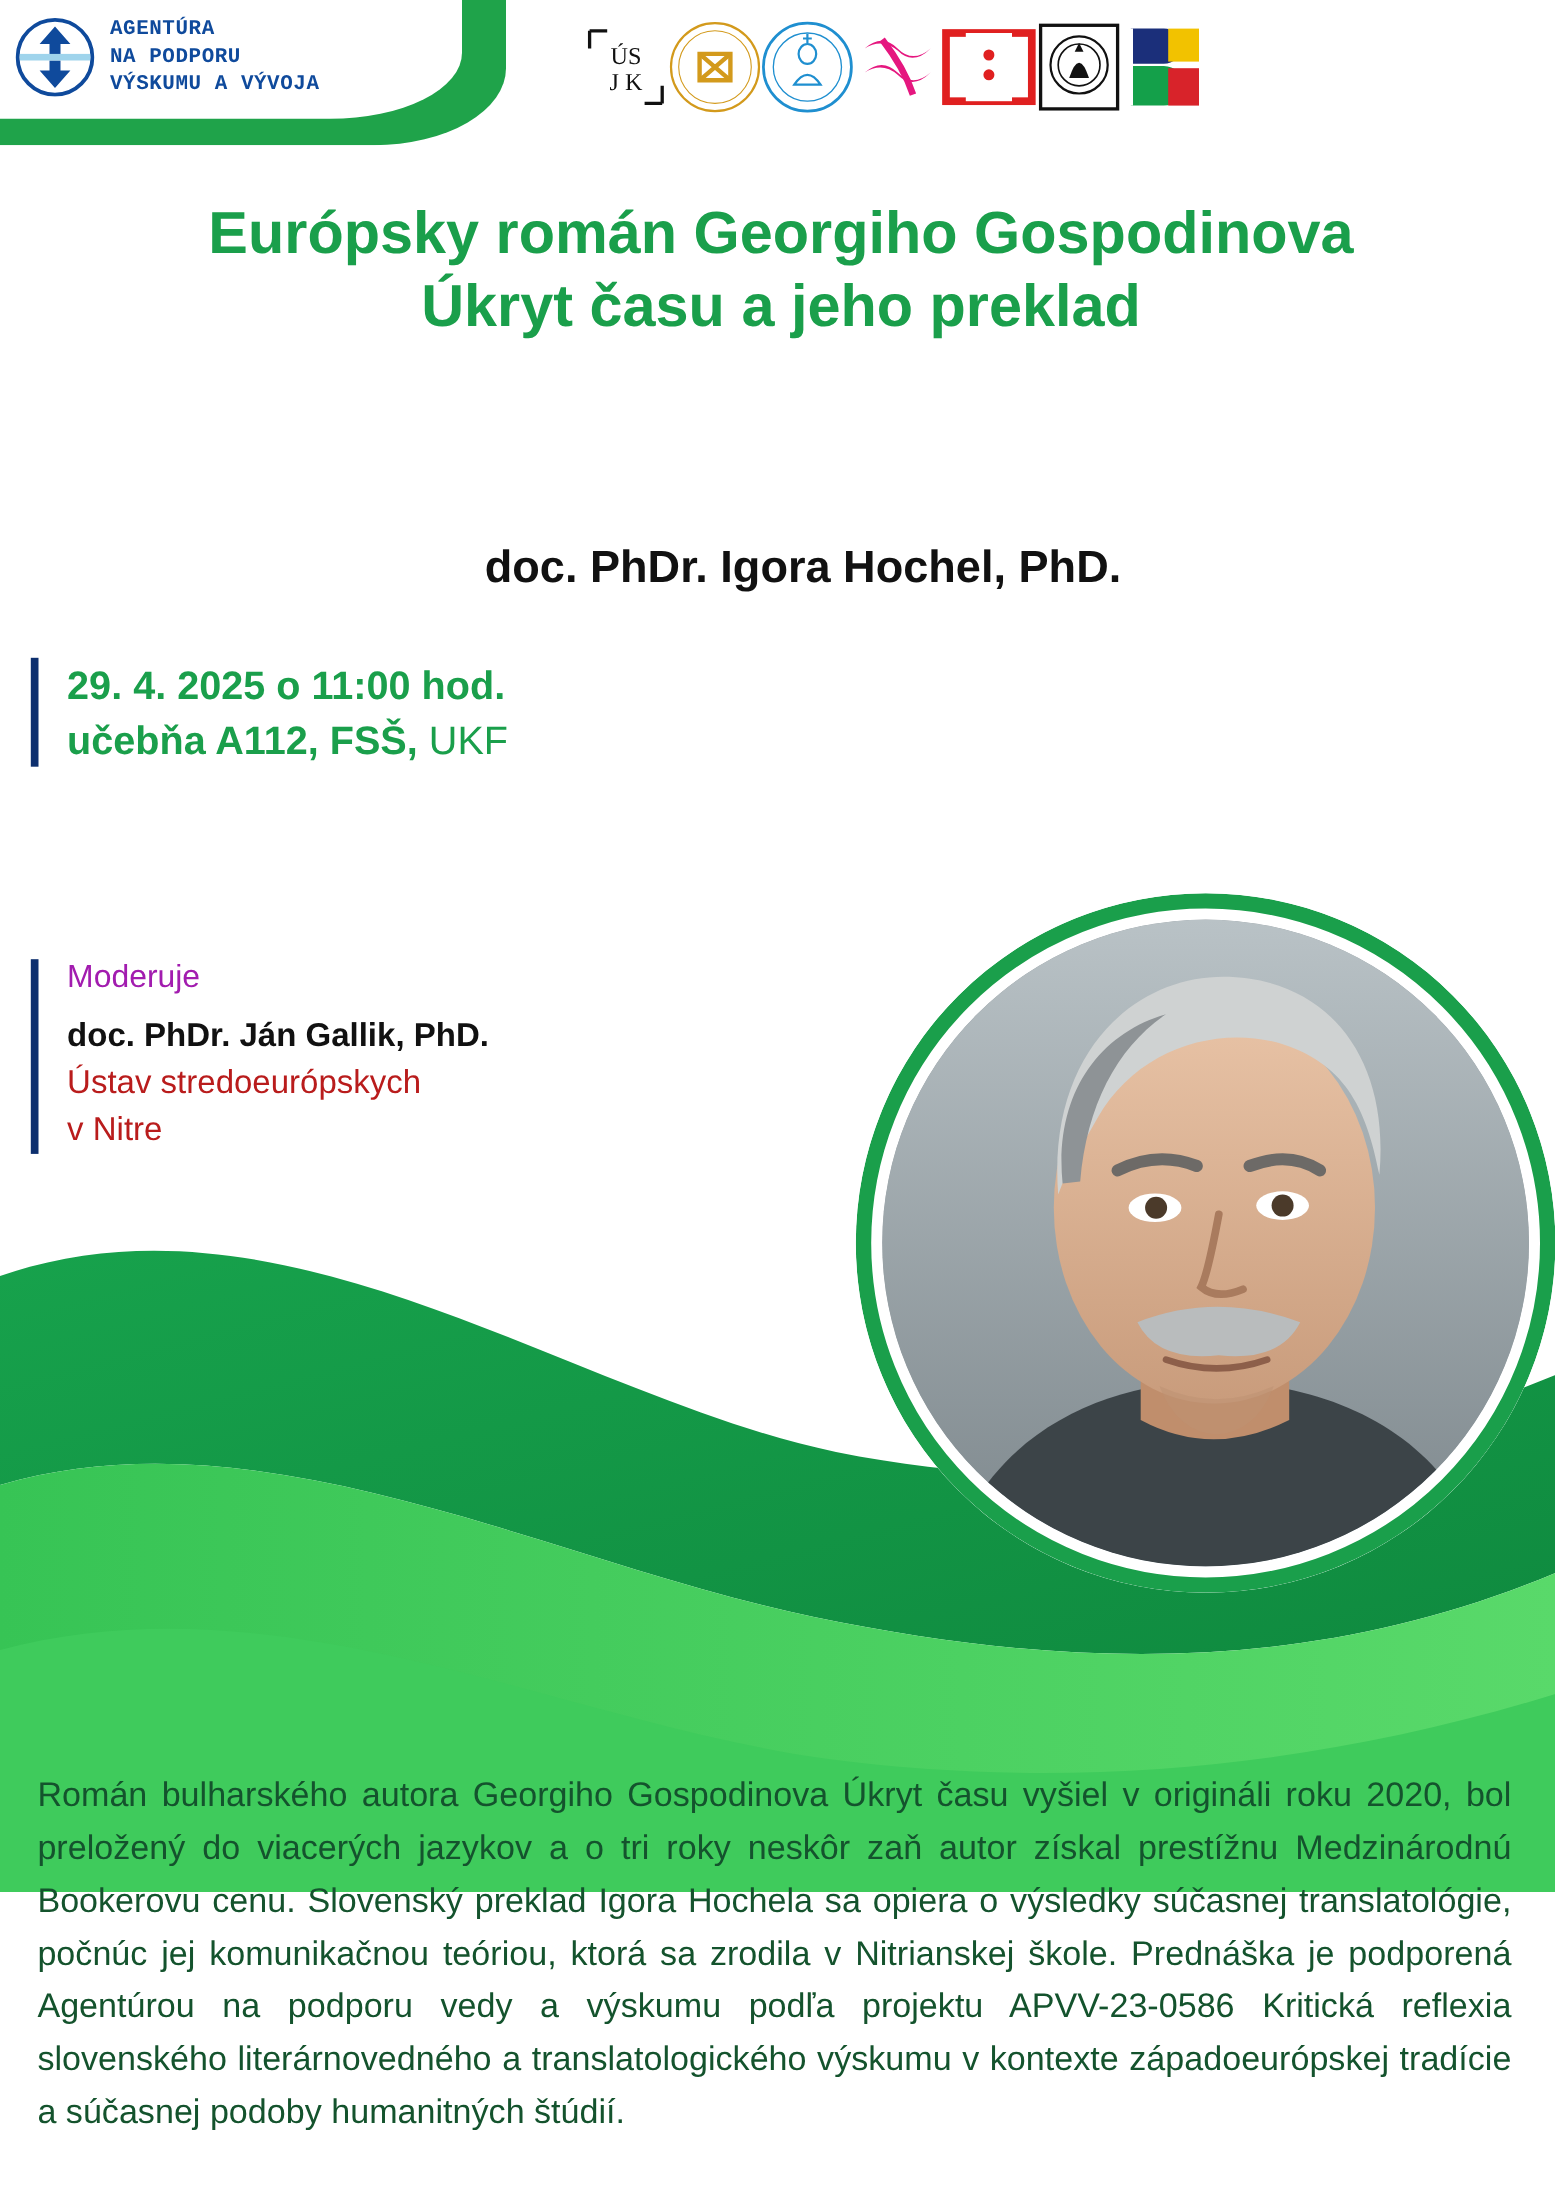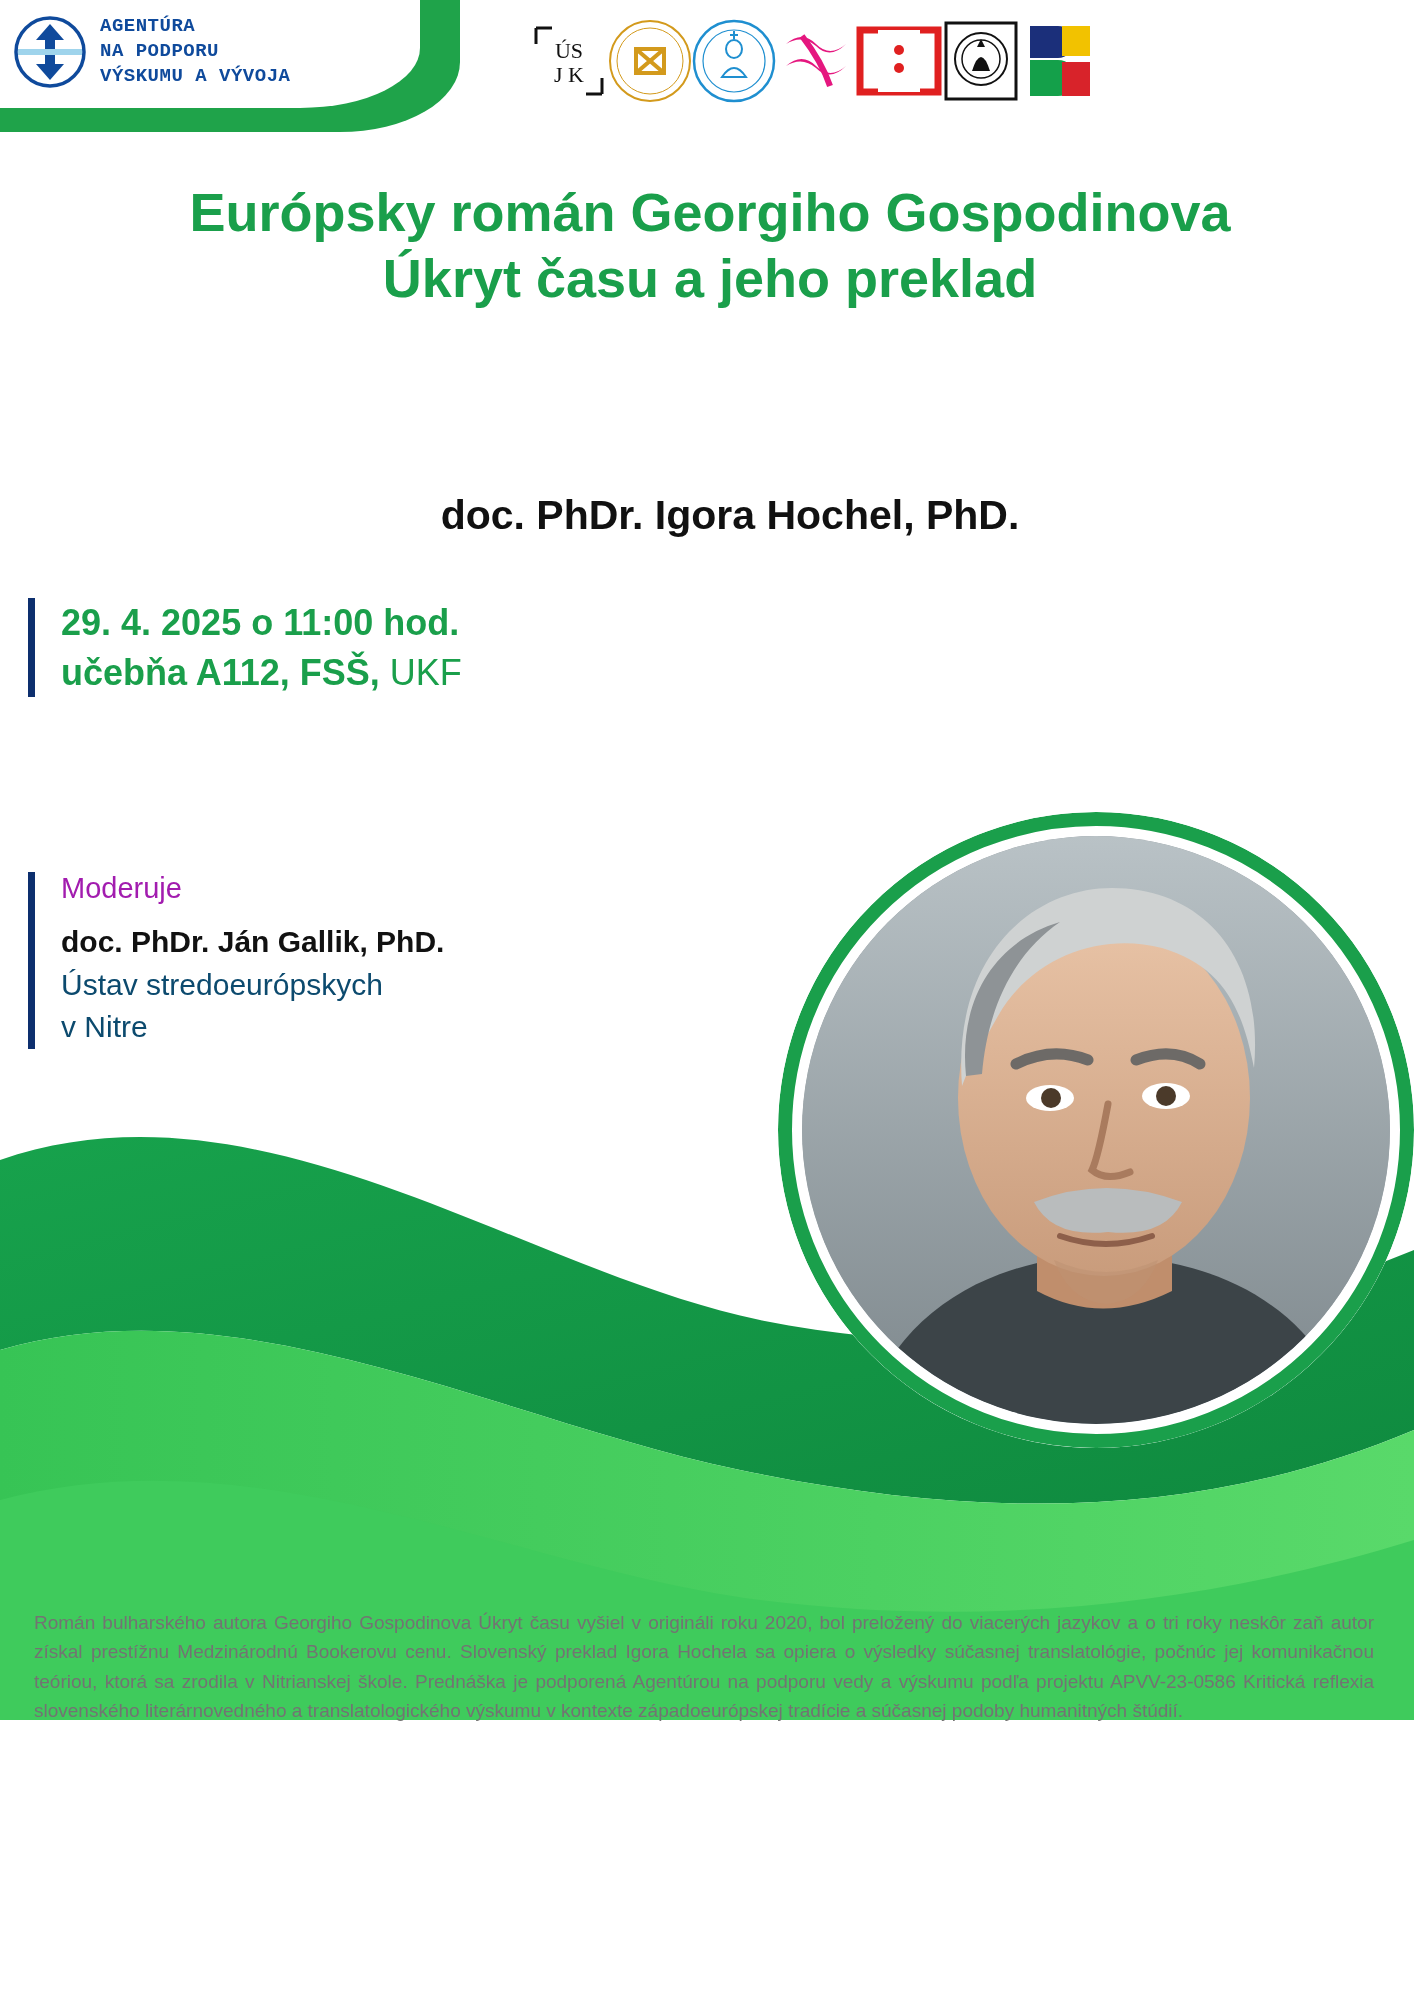--- a/index.html
+++ b/index.html
@@ -138,21 +138,21 @@
     margin-bottom: 16px;
   }
   .mod-name {
     font-size: 30px;
     font-weight: bold;
     color: #111111;
     line-height: 1.42;
   }
   .mod-aff {
     font-size: 30px;
-    color: #0c4a6e;
+    color: #b91c1c;
     line-height: 1.42;
   }
 
   
   .wave {
     position: absolute;
     top: 1100px;
     left: 0;
     width: 1414px;
     height: 620px;
@@ -189,23 +189,23 @@
     background: #9aa3a8;
   }
   .portrait svg { display: block; }
 
   
   .abstract {
     position: absolute;
     top: 1608px;
     left: 34px;
     width: 1340px;
-    font-size: 19px;
+    font-size: 31px;
     line-height: 1.55;
-    color: #737373;
+    color: #14532d;
     text-align: justify;
   }
 </style>
 </head>
 <body>
 
 <div class="header">
   <div class="header-green">
     <div class="header-green-inner"></div>
   </div>

